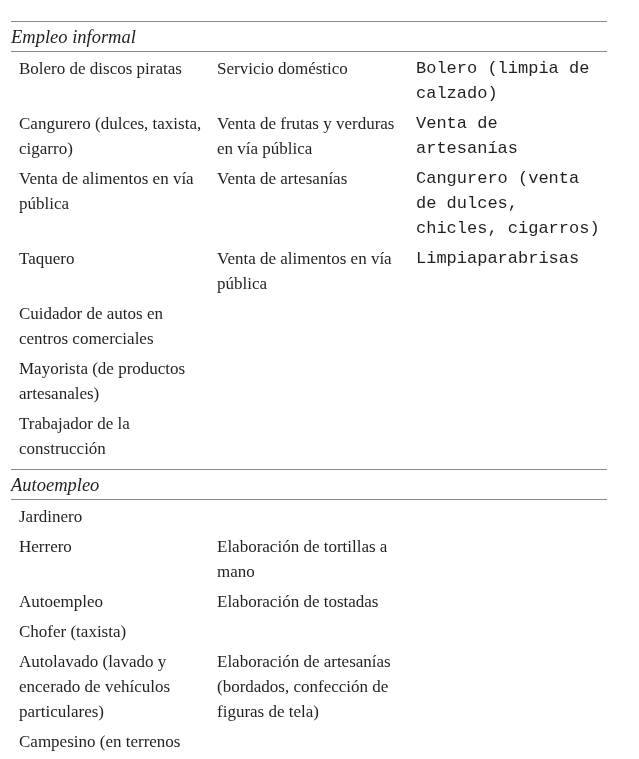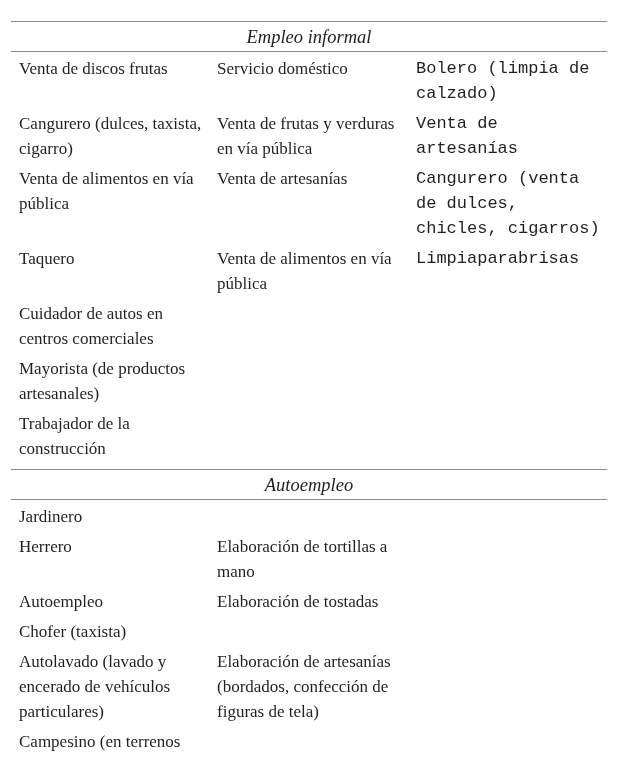--- a/index.html
+++ b/index.html
@@ -1,38 +1,38 @@
 <!DOCTYPE html>
 <html><head>
   <meta charset="utf-8">
   <style>
     html, body { margin: 0; padding: 0; background: #ffffff; }
     body { width: 639px; height: 759px; position: relative; overflow: hidden;
       font-family: "Liberation Serif", "DejaVu Serif", serif; color: #231f20; }
     .table { position: absolute; left: 11px; top: 21px; width: 596px; }
     .rule { height: 0; border-top: 1.4px solid #8a8a8a; }
-    .section-title { height: 29px; line-height: 30px; text-align: center;
+    .section-title { height: 29px; line-height: 30px; 
       font-style: italic; font-size: 18.5px; }
     .rows { padding-top: 4px; padding-bottom: 3px; }
     .row { display: flex; margin-bottom: 5px; }
     .cell { font-size: 17px; line-height: 25px; padding-left: 8px; box-sizing: border-box; }
     .c1 { width: 198px; }
     .c2 { width: 199px; }
     .c3 { width: 199px; font-family: Liberation Mono, monospace; }
   </style>
 </head>
 <body>
 
 <div class="table">
   <div class="rule"></div>
   <div class="section-title">Empleo informal</div>
   <div class="rule"></div>
   <div class="rows">
     <div class="row">
-      <div class="cell c1">Venta de discos frutas</div>
+      <div class="cell c1">Bolero de discos piratas</div>
       <div class="cell c2">Servicio doméstico</div>
       <div class="cell c3">Bolero (limpia de calzado)</div>
     </div>
     <div class="row">
       <div class="cell c1">Cangurero (dulces, taxista, cigarro)</div>
       <div class="cell c2">Venta de frutas y verduras en vía pública</div>
       <div class="cell c3">Venta de artesanías</div>
     </div>
     <div class="row">
       <div class="cell c1">Venta de alimentos en vía pública</div>

